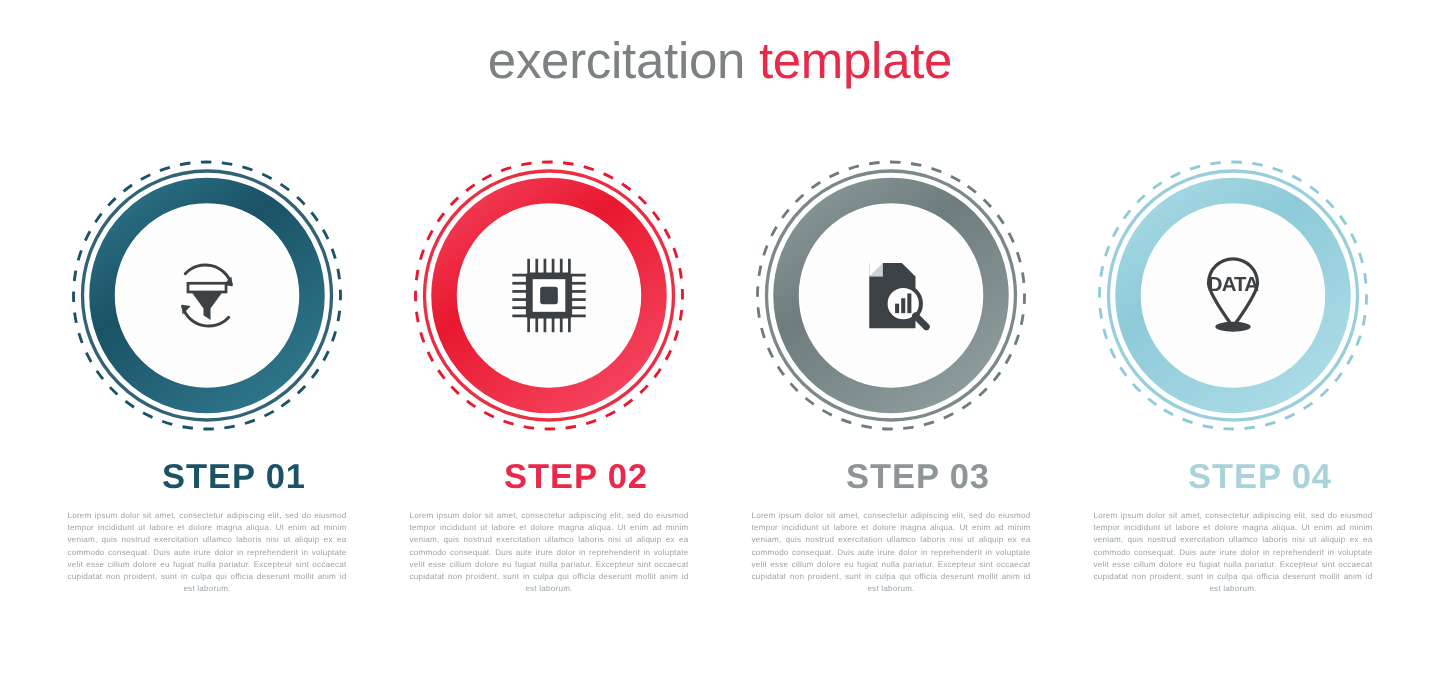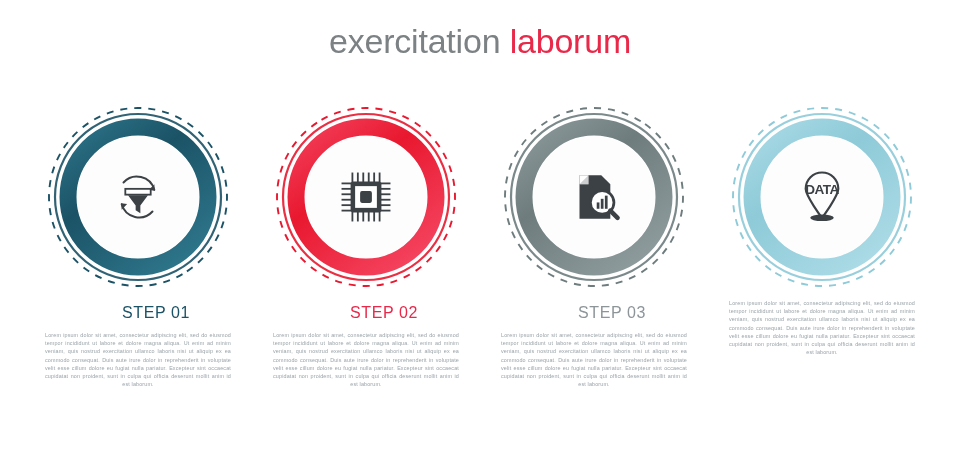--- a/index.html
+++ b/index.html
@@ -69,22 +69,22 @@
     align-items: center;
     justify-content: center;
     pointer-events: none;
     text-align: center;
   }
   .icon-holder svg { width: 58px; height: 58px; }
 
   
   .step-label {
     margin-top: 14px;
-    font-size: 16px;
-    font-weight: 400;
+    font-size: 23px;
+    font-weight: 700;
     letter-spacing: 0.6px;
     font-family: "Liberation Sans", sans-serif;
     white-space: nowrap;
     margin-left: 36px;
   }
 
   
   .step-body {
     margin-top: 9px;
     width: 186px;
@@ -94,21 +94,21 @@
     text-align: justify;
     text-align-last: center;
     font-family: "Liberation Sans", sans-serif;
     letter-spacing: 0.15px;
   }
 </style>
 </head>
 <body>
 
 <div id="title-bar">
-  <span class="title-word title-primary">exercitation </span><span class="title-word title-accent">laborum</span>
+  <span class="title-word title-primary">exercitation </span><span class="title-word title-accent">template</span>
 </div>
 
 <div id="steps-row">
     <div class="step-col">
     <div class="badge">
       <svg viewBox="0 0 186 186">
         <defs>
           <linearGradient id="ringgrad0" x1="0" y1="0" x2="0.75" y2="1">
             <stop offset="0%" stop-color="#2d7489"></stop>
             <stop offset="42%" stop-color="#1b5266"></stop>
@@ -239,15 +239,16 @@
         <circle cx="93" cy="93" r="61" fill="#fdfdfd"></circle>
       </svg>
       <div class="icon-holder">
         <svg viewBox="0 0 64 64">
       <ellipse cx="32" cy="55" rx="13" ry="3.6" fill="#3c4145"></ellipse>
       <path d="M32 55 C32 55 14 31 14 23 A18 18 0 0 1 50 23 C50 31 32 55 32 55 Z" fill="none" stroke="#3c4145" stroke-width="2.4" stroke-linejoin="round"></path>
       <text x="32" y="29" text-anchor="middle" font-family="Liberation Sans, sans-serif" font-size="15" font-weight="700" letter-spacing="-0.6" fill="#3c4145">DATA</text>
     </svg>
       </div>
     </div>
+    <div class="step-label" style="color:#a9d2dc">STEP 04</div>
     <div class="step-body">Lorem ipsum dolor sit amet, consectetur adipiscing elit, sed do eiusmod tempor incididunt ut labore et dolore magna aliqua. Ut enim ad minim veniam, quis nostrud exercitation ullamco laboris nisi ut aliquip ex ea commodo consequat. Duis aute irure dolor in reprehenderit in voluptate velit esse cillum dolore eu fugiat nulla pariatur. Excepteur sint occaecat cupidatat non proident, sunt in culpa qui officia deserunt mollit anim id est laborum.</div>
   </div>
   </div>
 
 </body></html>

